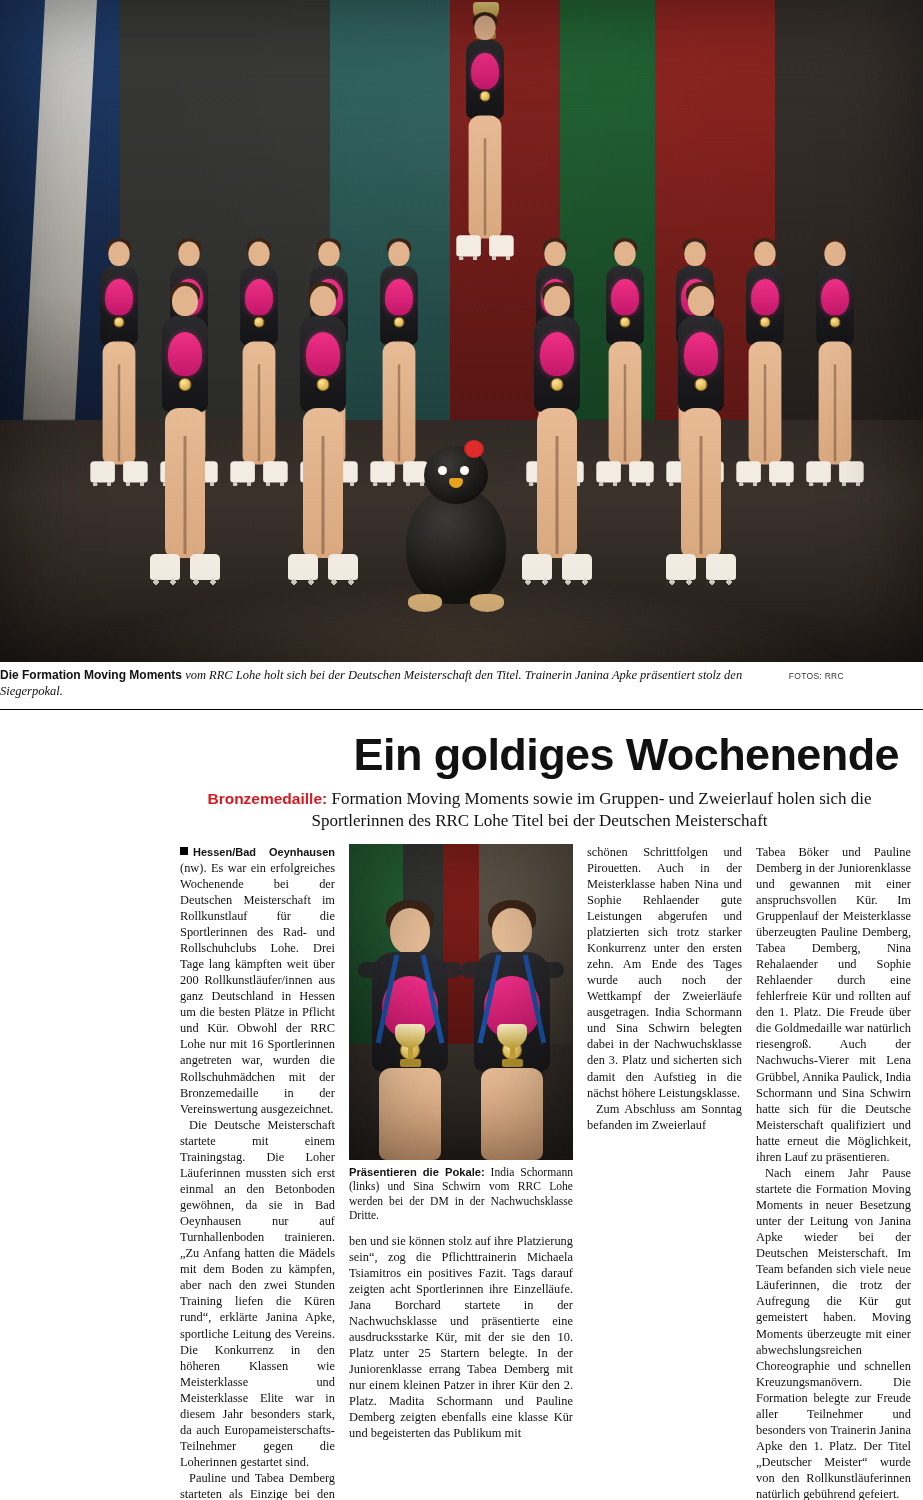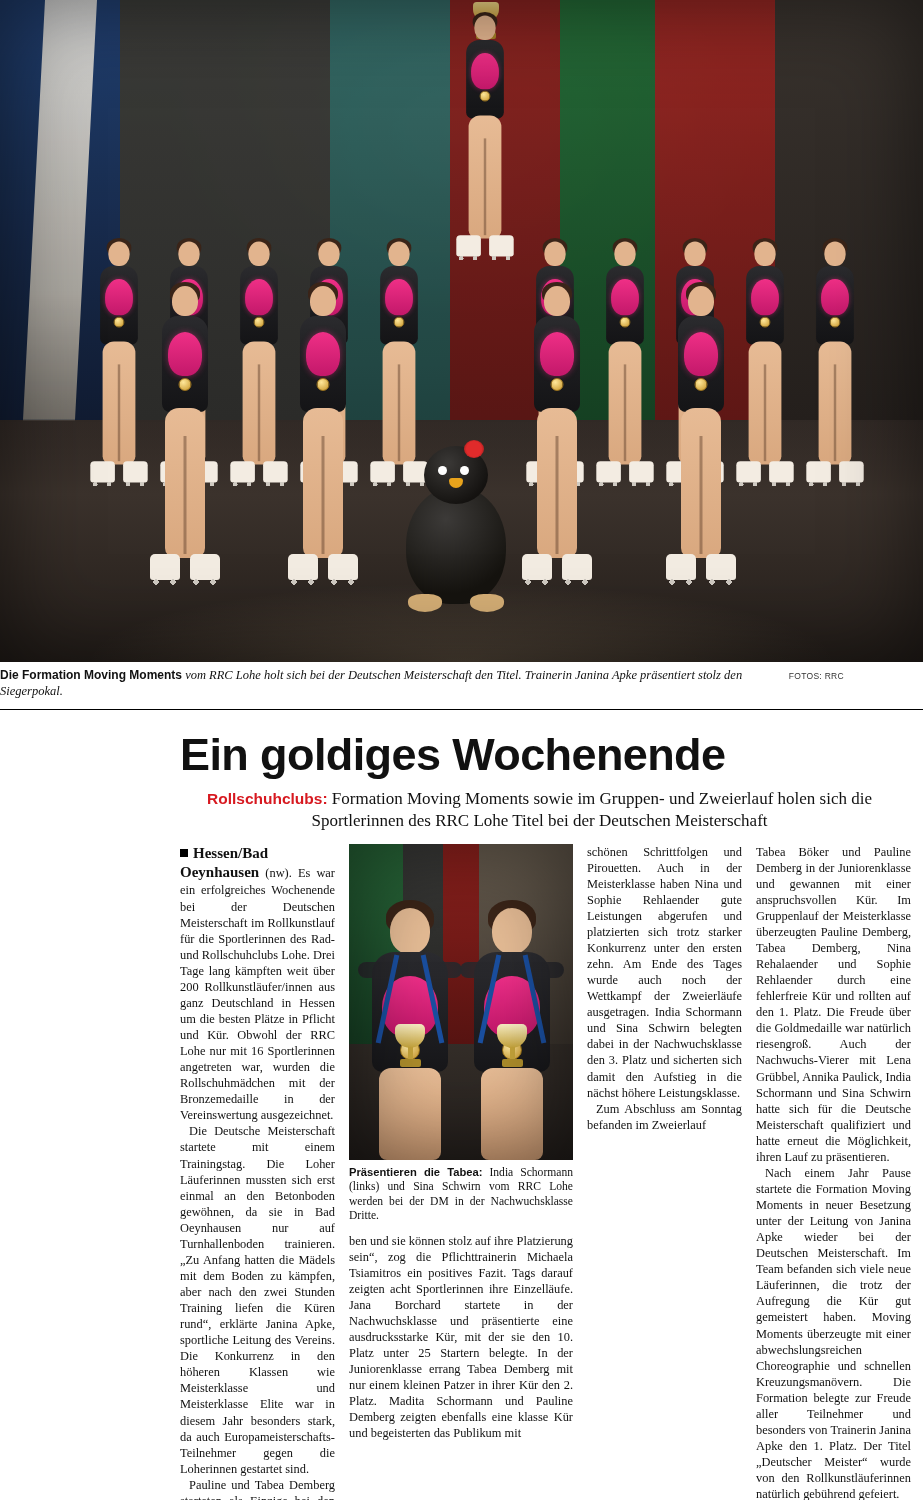--- a/index.html
+++ b/index.html
@@ -201,21 +201,21 @@
   
   .headline-wrap {
     padding: 16px 24px 0 180px;
   }
   .headline {
     font-family: "Liberation Sans", sans-serif;
     font-weight: bold;
     font-size: 45px;
     line-height: 1.02;
     letter-spacing: -0.6px;
-    text-align: left;
+    text-align: right;
     margin: 6px 0 10px 0;
   }
   .subhead {
     text-align: center;
     font-size: 17px;
     line-height: 1.28;
     padding: 0 10px;
     margin-bottom: 12px;
   }
   .subhead .kicker {
@@ -248,23 +248,23 @@
   .col p.first::first-line { }
   .dingbat {
     display: inline-block;
     width: 8px; height: 8px;
     background: #000;
     margin-right: 5px;
     position: relative;
     top: -1px;
   }
   .loc {
-    font-family: Liberation Serif, serif;
+    font-family: Liberation Sans, sans-serif;
     font-weight: bold;
-    font-size: 15px;
+    font-size: 11px;
   }
 
   
   .photo-inner {
     position: relative;
     width: 224px;
     height: 316px;
     overflow: hidden;
     margin-bottom: 5px;
     background: #1c1a18;
@@ -557,21 +557,21 @@
   <div class="caption-text">
     <span class="lead">Die Formation Moving Moments</span><span class="ital"> vom RRC Lohe holt sich bei der Deutschen Meisterschaft den Titel. Trainerin Janina Apke präsentiert stolz den Siegerpokal.</span>
   </div>
   <div class="credit">FOTOS: RRC</div>
 </div>
 <div class="rule"></div>
 
 <div class="headline-wrap">
   <h1 class="headline">Ein goldiges Wochenende</h1>
   <div class="subhead">
-    <span class="kicker">Rollschuhclubs:</span><span> Formation Moving Moments sowie im Gruppen- und Zweierlauf holen sich die Sportlerinnen des RRC Lohe Titel bei der Deutschen Meisterschaft</span>
+    <span class="kicker">Bronzemedaille:</span><span> Formation Moving Moments sowie im Gruppen- und Zweierlauf holen sich die Sportlerinnen des RRC Lohe Titel bei der Deutschen Meisterschaft</span>
   </div>
 </div>
 
 <div class="body-area">
   <div class="left-margin-block"></div>
   <div class="cols">
 
     <div class="col">
       <p class="first"><span class="dingbat"></span><span class="loc">Hessen/Bad  Oeynhausen</span>
         <span>(nw). Es war ein erfolgreiches Wochenende bei der Deutschen Meisterschaft im Rollkunstlauf für die Sportlerinnen des Rad- und Rollschuhclubs Lohe. Drei Tage lang kämpften weit über 200 Rollkunstläufer/innen aus ganz Deutschland in Hessen um die besten Plätze in Pflicht und Kür. Obwohl der RRC Lohe nur mit 16 Sportlerinnen angetreten war, wurden die Rollschuhmädchen mit der Bronzemedaille in der Vereinswertung ausgezeichnet.</span></p>
@@ -617,21 +617,21 @@
           <div class="cup2">
               <div class="bowl"></div>
               <div class="stm"></div>
               <div class="bse"></div>
             </div>
         </div>
         <div class="photo-vignette"></div>
       </div>
 
       <div class="inner-caption">
-        <span class="lead">Präsentieren die Tabea:</span><span class="ital"> India Schormann (links) und Sina Schwirn vom RRC Lohe werden bei der DM in der Nachwuchsklasse Dritte.</span>
+        <span class="lead">Präsentieren die Pokale:</span><span class="ital"> India Schormann (links) und Sina Schwirn vom RRC Lohe werden bei der DM in der Nachwuchsklasse Dritte.</span>
       </div>
 
       <p class="first">ben und sie können stolz auf ihre Platzierung sein“, zog die Pflichttrainerin Michaela Tsiamitros ein positives Fazit. Tags darauf zeigten acht Sportlerinnen ihre Einzelläufe. Jana Borchard startete in der Nachwuchsklasse und präsentierte eine ausdrucksstarke Kür, mit der sie den 10. Platz unter 25 Startern belegte. In der Juniorenklasse errang Tabea Demberg mit nur einem kleinen Patzer in ihrer Kür den 2. Platz. Madita Schormann und Pauline Demberg zeigten ebenfalls eine klasse Kür und begeisterten das Publikum mit</p>
     </div>
 
     <div class="col">
       <p class="first">schönen Schrittfolgen und Pirouetten. Auch in der Meisterklasse haben Nina und Sophie Rehlaender gute Leistungen abgerufen und platzierten sich trotz starker Konkurrenz unter den ersten zehn. Am Ende des Tages wurde auch noch der Wettkampf der Zweierläufe ausgetragen. India Schormann und Sina Schwirn belegten dabei in der Nachwuchsklasse den 3. Platz und sicherten sich damit den Aufstieg in die nächst höhere Leistungsklasse.</p>
       <p>Zum Abschluss am Sonntag befanden im Zweierlauf</p>
     </div>
 

